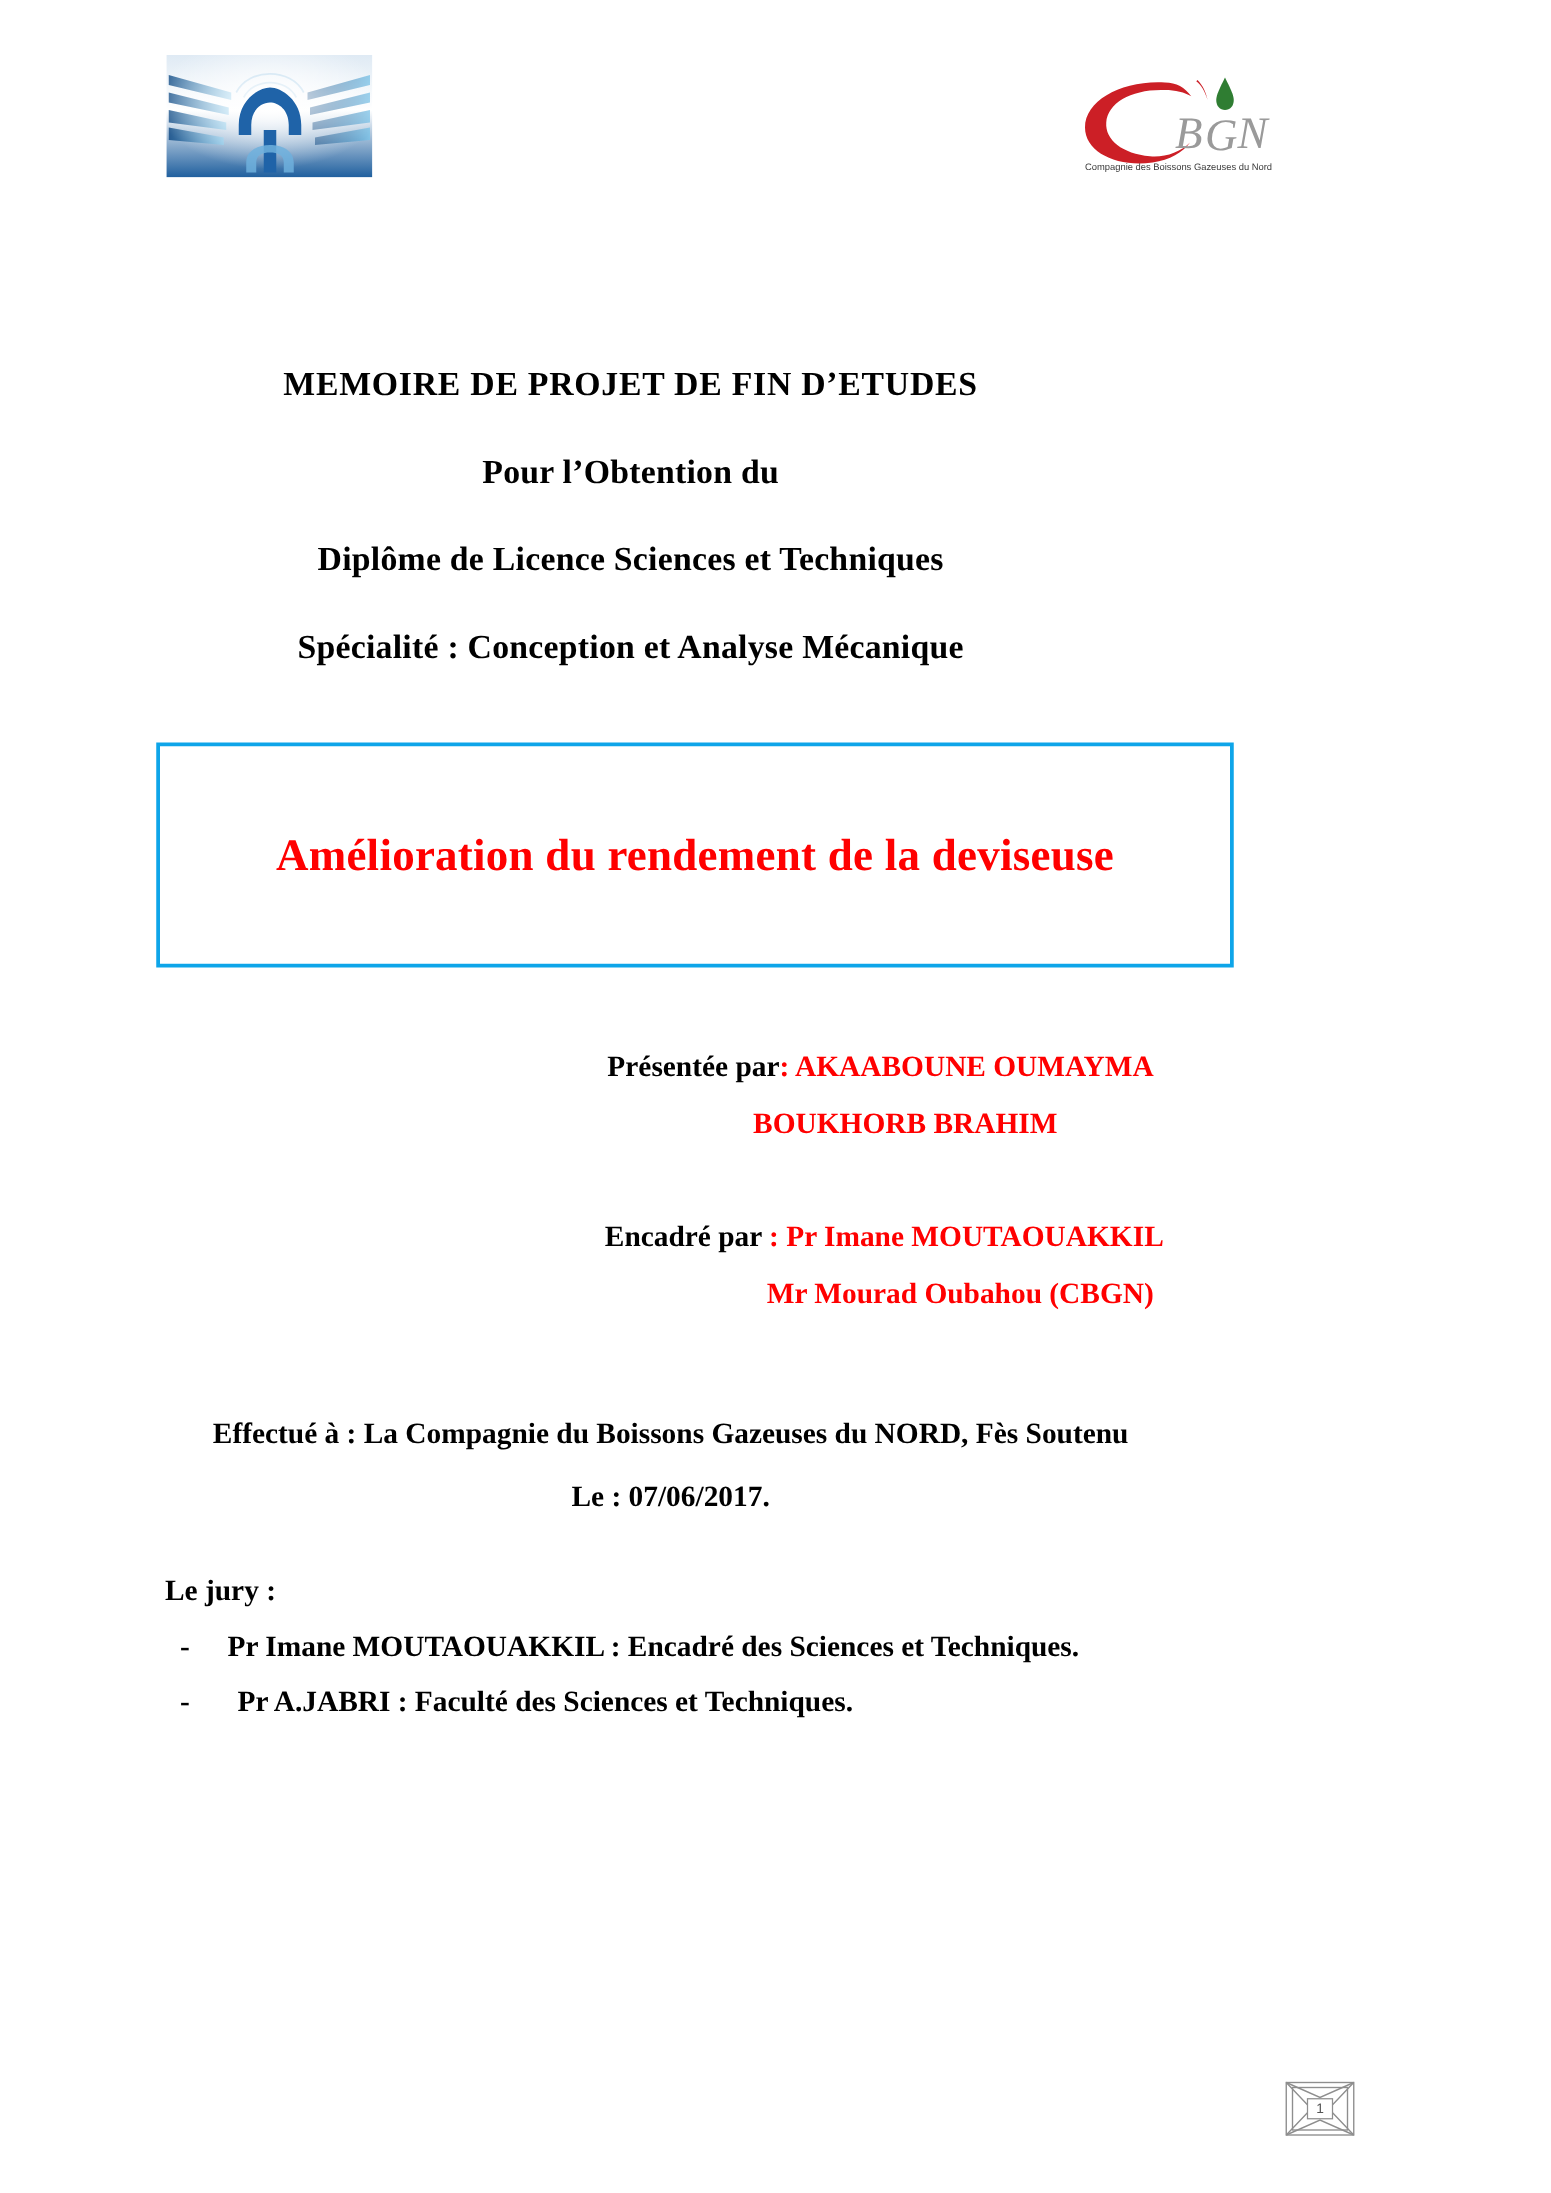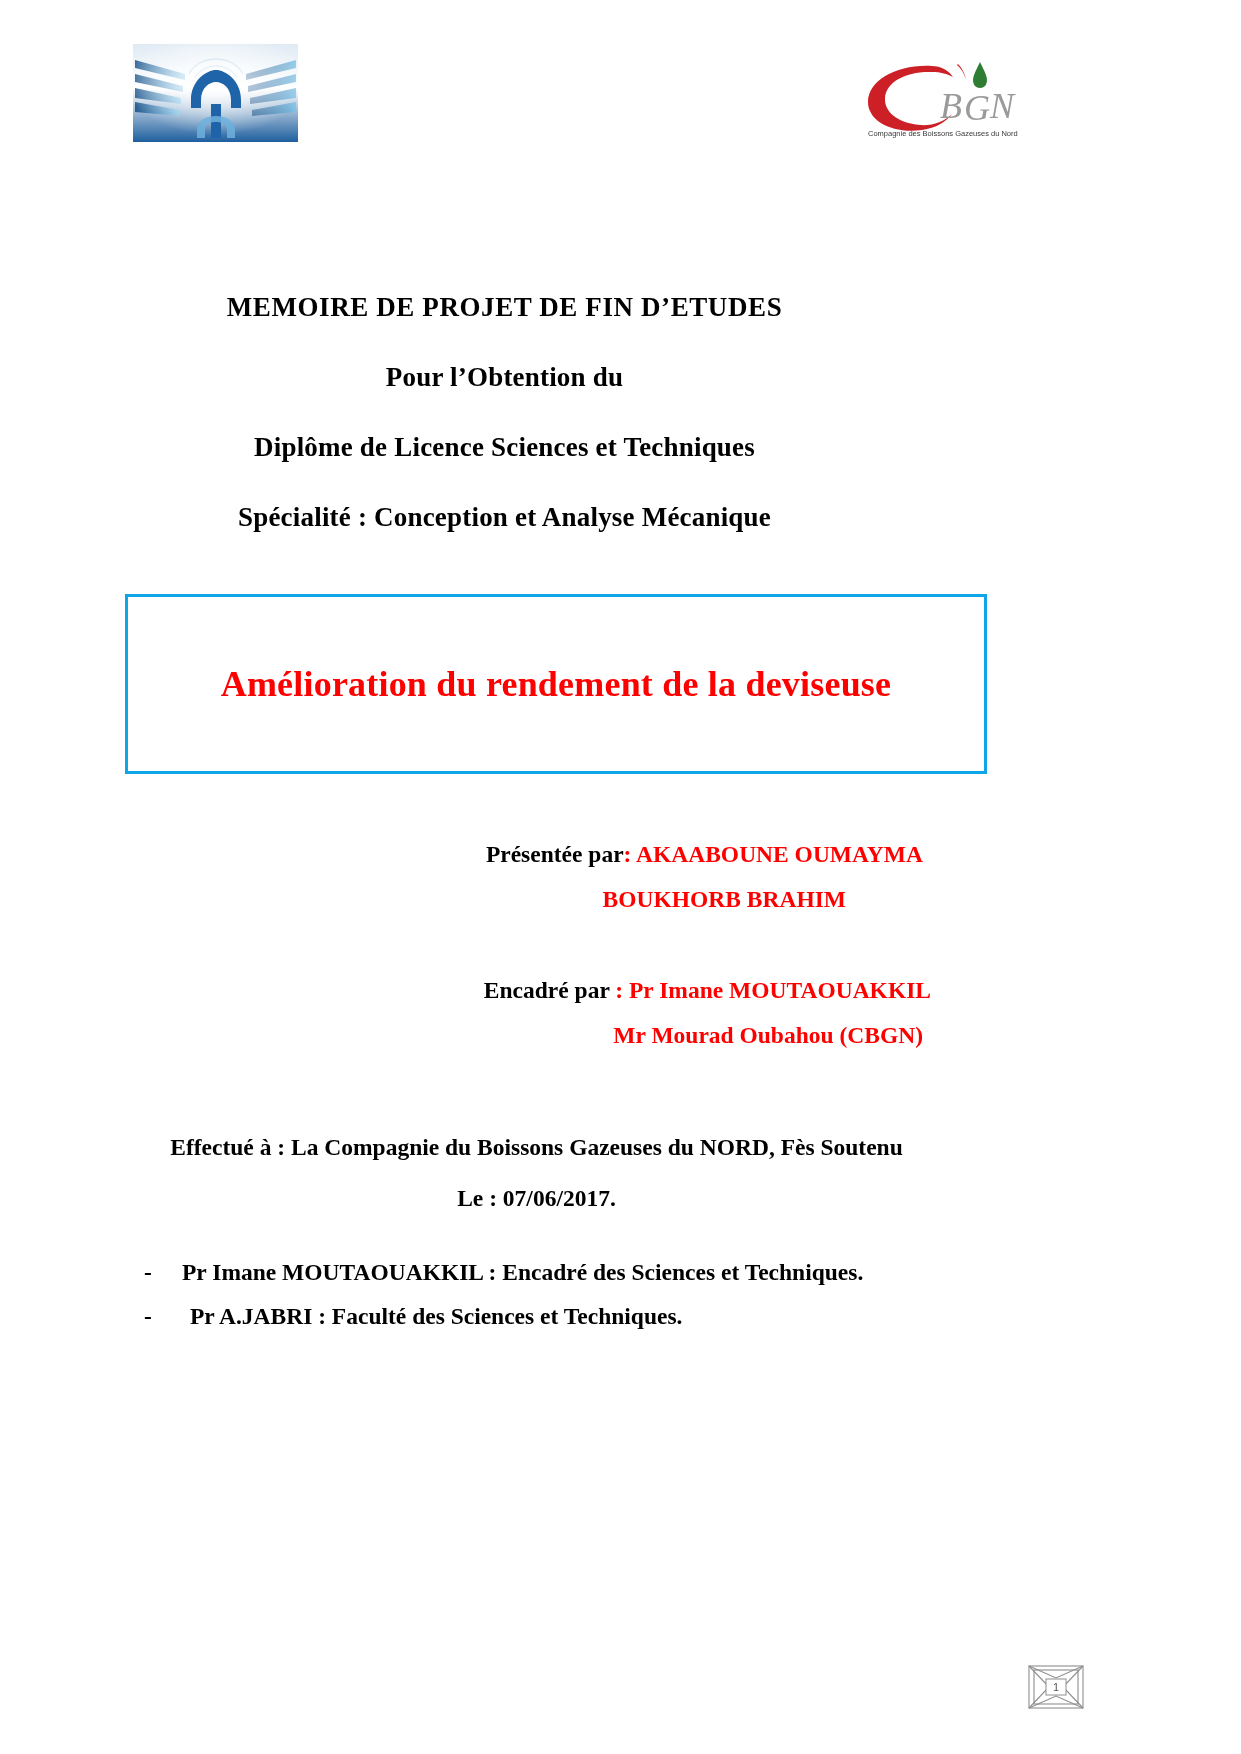--- a/index.html
+++ b/index.html
@@ -278,20 +278,21 @@
       <span class="red">Mr Mourad Oubahou (CBGN)</span>
     </div>
   </div>
 
   <div class="place-block">
     <div class="place-line">Effectué à : La Compagnie du Boissons Gazeuses du NORD, Fès Soutenu</div>
     <div class="place-line">Le : 07/06/2017.</div>
   </div>
 
   <div class="jury">
+    <div class="jury-title">Le jury :</div>
     <div class="jury-item first">
       <span class="jury-dash">-</span>
       <span class="jury-text">Pr Imane MOUTAOUAKKIL : Encadré des Sciences et Techniques.</span>
     </div>
     <div class="jury-item second">
       <span class="jury-dash">-</span>
       <span class="jury-text">Pr A.JABRI : Faculté des Sciences et Techniques.</span>
     </div>
   </div>
 

